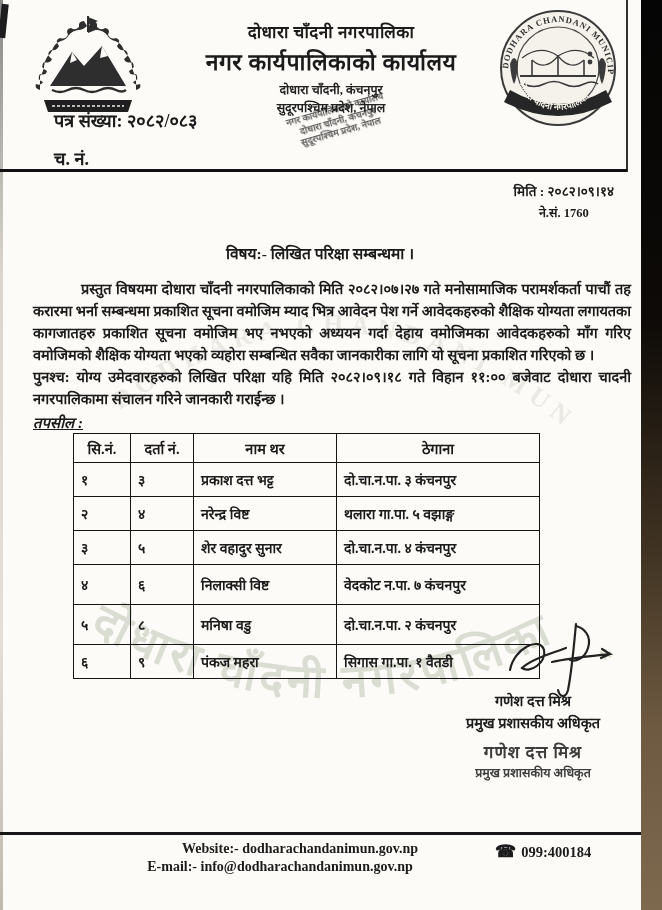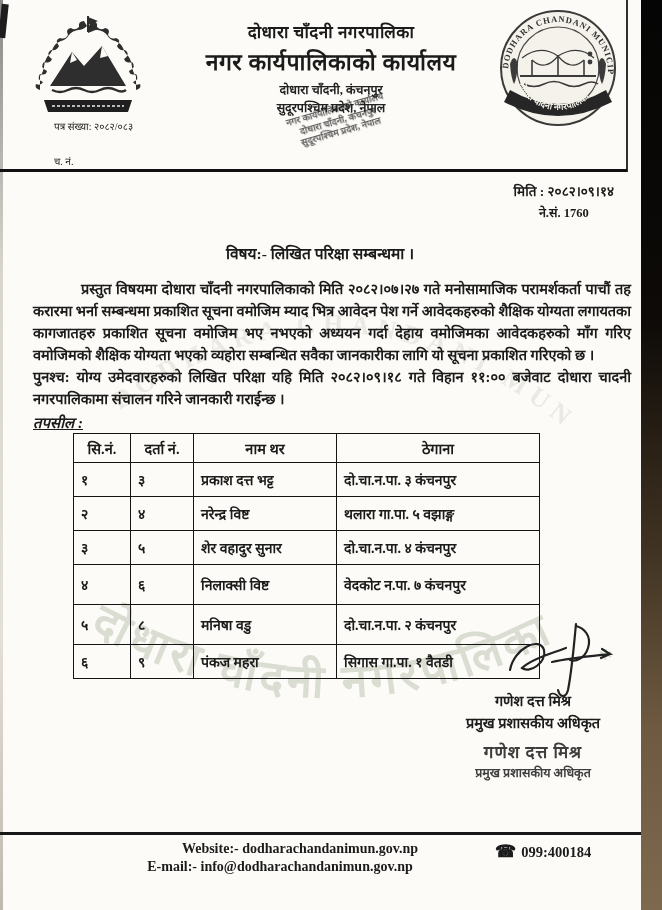--- a/index.html
+++ b/index.html
@@ -22,22 +22,22 @@
   .emblem{position:absolute;left:22px;top:12px;width:132px;height:112px;}
   .seal{position:absolute;left:494px;top:6px;width:128px;height:124px;}
   .head-center{position:absolute;left:166px;top:20px;width:330px;text-align:center;z-index:2;}
   .head-l1{font-size:17px;font-weight:bold;letter-spacing:.5px;}
   .head-l2{font-size:23px;font-weight:bold;margin-top:2px;letter-spacing:.5px;}
   .head-l3{font-size:12.5px;font-weight:bold;margin-top:4px;color:#222;}
   .head-l4{font-size:12.5px;font-weight:bold;margin-top:1px;color:#222;}
   .recv-stamp{position:absolute;left:253px;top:104px;width:170px;text-align:center;
     transform:rotate(-16deg);font-size:9.5px;line-height:11.5px;font-weight:bold;color:#4a4a4a;
     filter:blur(.3px);opacity:.9;z-index:1;}
-  .ref-block{position:absolute;left:54px;top:119px;font-size:10px;font-weight:normal;z-index:2;}
-  .ref-block .cn{margin-top:21px;}
+  .ref-block{position:absolute;left:54px;top:108px;font-size:18px;font-weight:bold;z-index:2;}
+  .ref-block .cn{margin-top:14px;}
   .rule-main{position:absolute;left:0;top:169px;width:627px;height:3px;background:#101010;}
   .date-block{position:absolute;right:48px;top:182px;text-align:center;font-size:13.5px;font-weight:bold;z-index:2;}
   .date-block .nesan{margin-top:4px;font-size:12.5px;}
   
   .subject{position:absolute;left:0;top:242px;width:640px;text-align:center;
     font-size:15.5px;font-weight:bold;z-index:2;}
   .body-text{position:absolute;left:33px;top:278px;width:598px;z-index:2;
     font-size:14.5px;font-weight:bold;line-height:22px;text-align:justify;}
   .body-text p{margin:0;}
   .body-text p.first{text-indent:48px;}

